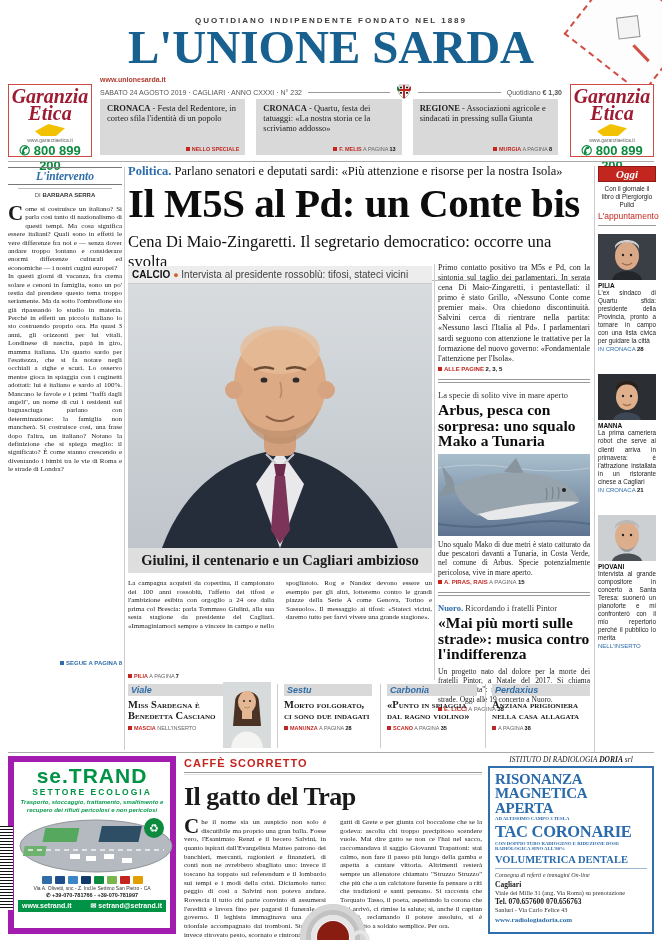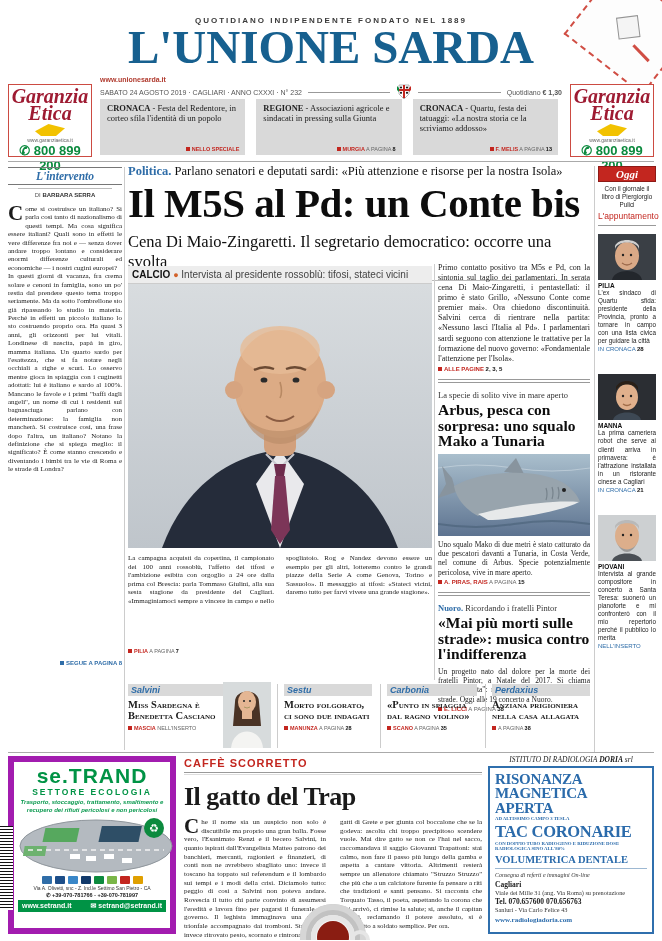--- a/index.html
+++ b/index.html
@@ -194,26 +194,26 @@
     <div class="gsite">www.garanziaetica.it</div>
     <div class="gphone">✆ <span>800 899 200</span></div>
   </div>
 
   <div class="topteasers">
     <div class="tbox">
       <span class="tsec">CRONACA</span><span> - </span><span>Festa del Redentore, in corteo sfila l'identità di un popolo</span>
       <span class="tref"><span class="redsq"></span><span class="auth">NELLO SPECIALE</span> <span class="plabel"></span> <span class="pnum"></span></span>
     </div>
     <div class="tbox">
+      <span class="tsec">CRONACA</span><span> - </span><span>Quartu, festa dei tatuaggi: «La nostra storia ce la scriviamo addosso»</span>
+      <span class="tref"><span class="redsq"></span><span class="auth">F. MELIS</span> <span class="plabel">A PAGINA</span> <span class="pnum">13</span></span>
+    </div>
+    <div class="tbox">
       <span class="tsec">REGIONE</span><span> - </span><span>Associazioni agricole e sindacati in pressing sulla Giunta</span>
       <span class="tref"><span class="redsq"></span><span class="auth">MURGIA</span> <span class="plabel">A PAGINA</span> <span class="pnum">8</span></span>
-    </div>
-    <div class="tbox">
-      <span class="tsec">CRONACA</span><span> - </span><span>Quartu, festa dei tatuaggi: «La nostra storia ce la scriviamo addosso»</span>
-      <span class="tref"><span class="redsq"></span><span class="auth">F. MELIS</span> <span class="plabel">A PAGINA</span> <span class="pnum">13</span></span>
     </div>
   </div>
   <div class="mainrule"></div>
 
   <div class="intervento">
     <div class="int-sec">L'intervento</div>
     <div class="int-rule"></div>
     <div class="int-by"><span>DI </span><b>BARBARA SERRA</b></div>
     <div class="int-body"><span class="dropcap">C</span><span>ome si costruisce un italiano? Si parla così tanto di nazionalismo di questi tempi. Ma cosa significa essere italiani? Quali sono in effetti le vere differenze fra noi e — senza dover andare troppo lontano e considerare enormi differenze culturali ed economiche — i nostri cugini europei?
 In questi giorni di vacanza, fra crema solare e cenoni in famiglia, sono un po' restia dal prendere questo tema troppo seriamente. Ma da sotto l'ombrellone sto già ripassando lo studio in materia. Perché in effetti un piccolo italiano lo sto costruendo proprio ora. Ha quasi 3 anni, gli orizzonti per lui vitali. Londinese di nascita, papà in giro, mamma italiana. Un quarto sardo per l'esattezza, che si fa notare negli occhiali a righe e scuri. Lo osservo mentre gioca in spiaggia con i cuginetti adottati: lui è italiano e sardo al 100%. Mancano le favole e i primi "baffi dagli angeli", un nome di cui i residenti sul bagnasciuga parlano con determinazione: la famiglia non mancherà. Si costruisce così, una frase dopo l'altra, un italiano? Notano la definizione che si spiega meglio: il significato? È come stanno crescendo e diventando i bimbi tra le vie di Roma e le strade di Londra?</span></div>
@@ -247,20 +247,21 @@
       <circle cx="106" cy="106" r="9" fill="#d6a480"></circle>
         <circle cx="198" cy="106" r="9" fill="#d6a480"></circle>
       <path d="M112,120 C118,156 186,156 192,120 C186,148 168,160 152,160 C136,160 118,148 112,120 Z" fill="#ba8c68" opacity="0.65"></path>
       <path d="M126,86 q10,-5 20,-1" stroke="#6b4a33" stroke-width="2.4" fill="none"></path>
       <path d="M158,85 q10,-4 20,1" stroke="#6b4a33" stroke-width="2.4" fill="none"></path>
       <ellipse cx="136" cy="96" rx="3.4" ry="2.6" fill="#2b2b2b"></ellipse>
         <ellipse cx="168" cy="96" rx="3.4" ry="2.6" fill="#2b2b2b"></ellipse>
       <path d="M152,98 q3,10 0,16" stroke="#b88963" stroke-width="1.6" fill="none"></path>
       <path d="M138,132 q14,10 28,0" stroke="#8a5c42" stroke-width="2" fill="none"></path>
     </svg>
+    <div class="caption-bar">Giulini, il centenario e un Cagliari ambizioso</div>
     <div class="calcio-cols"><span>La campagna acquisti da copertina, il campionato dei 100 anni rossoblù, l'affetto dei tifosi e l'ambizione esibita con orgoglio a 24 ore dalla prima col Brescia: parla Tommaso Giulini, alla sua sesta stagione da presidente del Cagliari. «Immaginiamoci sempre a vincere in campo e nello spogliatoio. </span><span>Rog e Nandez devono essere un esempio per gli altri, lotteremo contro le grandi piazze della Serie A come Genova, Torino e Sassuolo». Il messaggio ai tifosi: «Stateci vicini, daremo tutto per farvi vivere una grande stagione».</span></div>
     <div class="calcio-ref"><span class="redsq"></span><span class="auth">PILIA</span> <span class="plabel">A PAGINA</span> <span class="pnum">7</span></div>
   </div>
 
   <div class="rightcol">
     <div class="rsummary">Primo contatto positivo tra M5s e Pd, con la sintonia sul taglio dei parlamentari. In serata cena Di Maio-Zingaretti, i pentastellati: il primo è stato Grillo, «Nessuno Conte come premier mai». Ora chiedono discontinuità. Salvini cerca di rientrare nella partita: «Nessuno lasci l'Italia al Pd». I parlamentari sardi seguono con attenzione le trattative per la formazione del nuovo governo: «Fondamentale l'attenzione per l'Isola».</div>
     <div class="rref"><span class="redsq"></span><span class="auth">ALLE PAGINE</span> <span class="pnum">2, 3, 5</span></div>
     <div class="dsep"></div>
 
     <div class="rkick">La specie di solito vive in mare aperto</div>
@@ -291,21 +292,21 @@
     <div class="rbody">Un progetto nato dal dolore per la morte dei fratelli Pintor, a Natale del 2017. Si chiama "Adesso basta": mai più tragedie evitabili sulle strade. Oggi alle 19 concerto a Nuoro.</div>
     <div class="rref"><span class="redsq"></span><span class="auth">E. LICCI</span> <span class="plabel">A PAGINA</span> <span class="pnum">38</span></div>
   </div>
 
   <div class="vline" style="left:124px;top:167px;height:583px;"></div>
   <div class="vline" style="left:434px;top:264px;height:416px;"></div>
   <div class="vline" style="left:594px;top:166px;height:586px;"></div>
 
   <div class="bstrip">
     <div class="bcol" style="width:152px;">
-      <div class="blabel" style="width:96px;box-sizing:border-box;">Salvini</div>
+      <div class="blabel" style="width:96px;box-sizing:border-box;">Viale</div>
       <div class="bhead" style="width:100px;">Miss Sardegna è Benedetta Casciano</div>
       <div class="bref"><span class="redsq"></span><span class="auth">MASCIA</span> <span class="plabel">NELL'INSERTO</span><span class="pnum"></span></div>
       <svg class="missphoto" viewBox="0 0 48 66">
         <rect width="48" height="66" fill="#d7dbdc"></rect>
         <path d="M12,20 C12,6 36,6 36,20 L38,44 L10,44 Z" fill="#4a3325"></path>
         <ellipse cx="24" cy="20" rx="9" ry="11" fill="#e4b693"></ellipse>
         <rect x="19" y="29" width="10" height="8" fill="#e4b693"></rect>
         <path d="M8,66 C10,44 38,44 40,66 Z" fill="#f4f4f2"></path>
         <circle cx="21" cy="19" r="1" fill="#222"></circle>
           <circle cx="27" cy="19" r="1" fill="#222"></circle>

